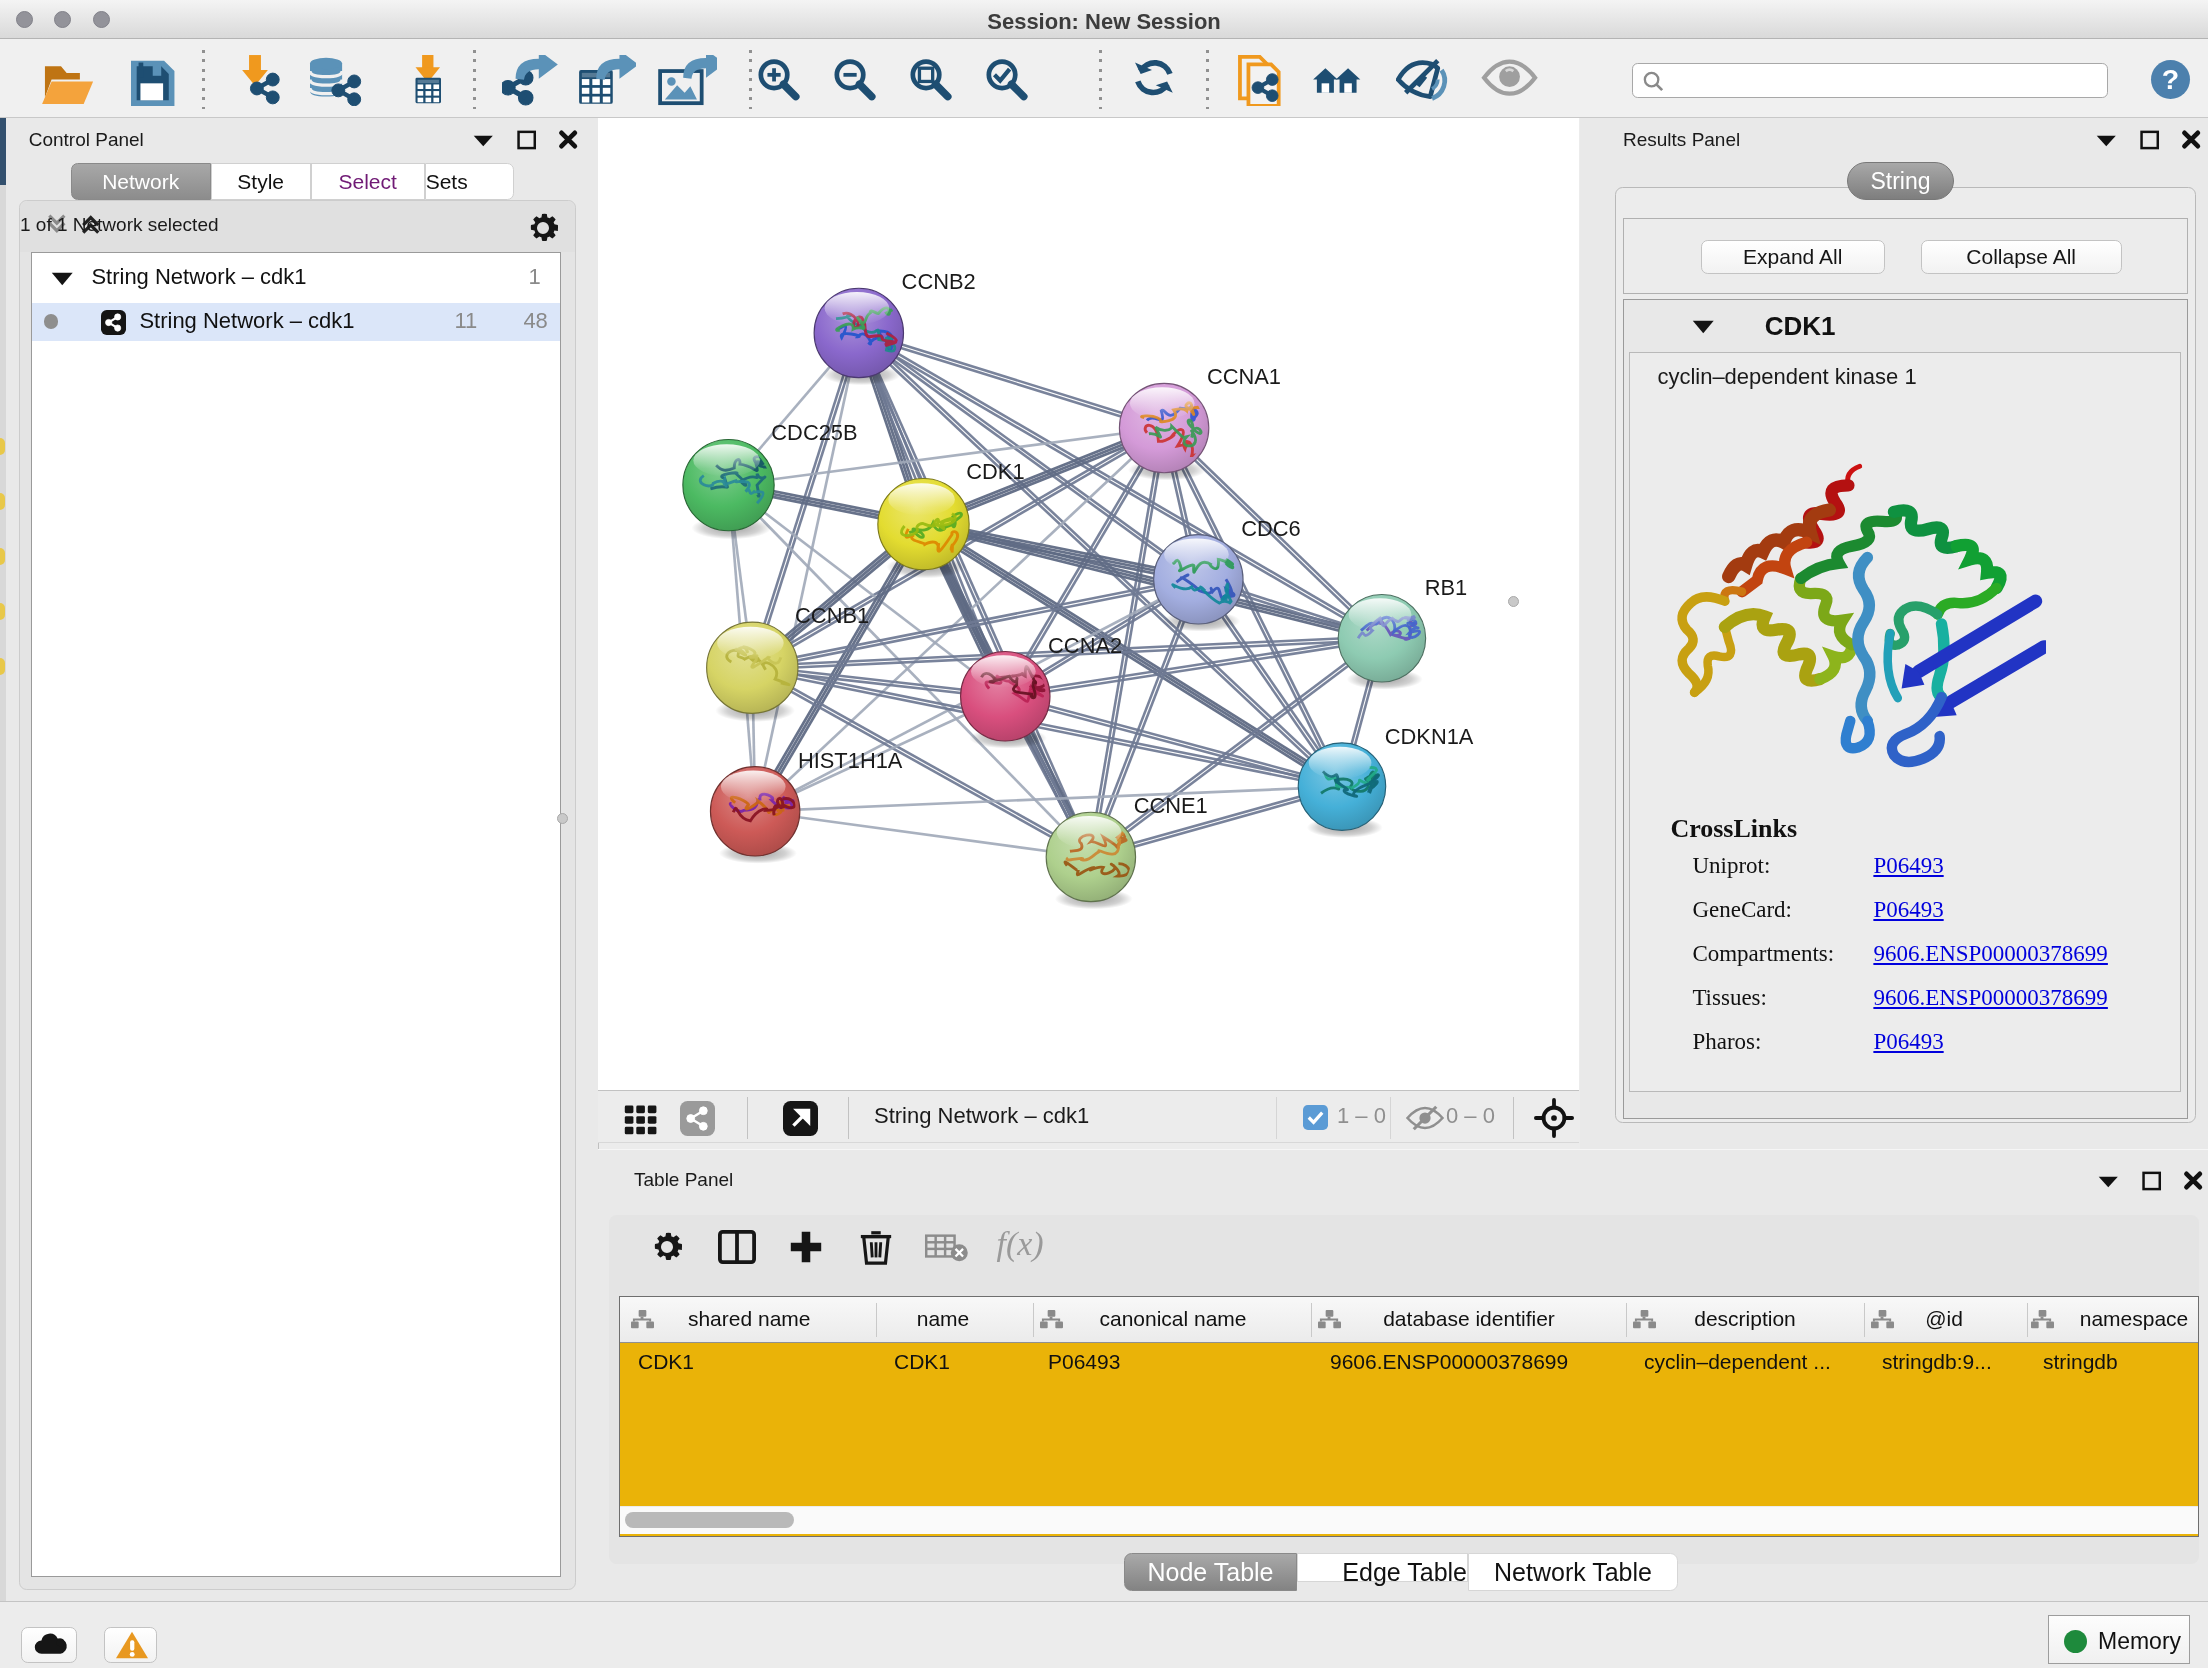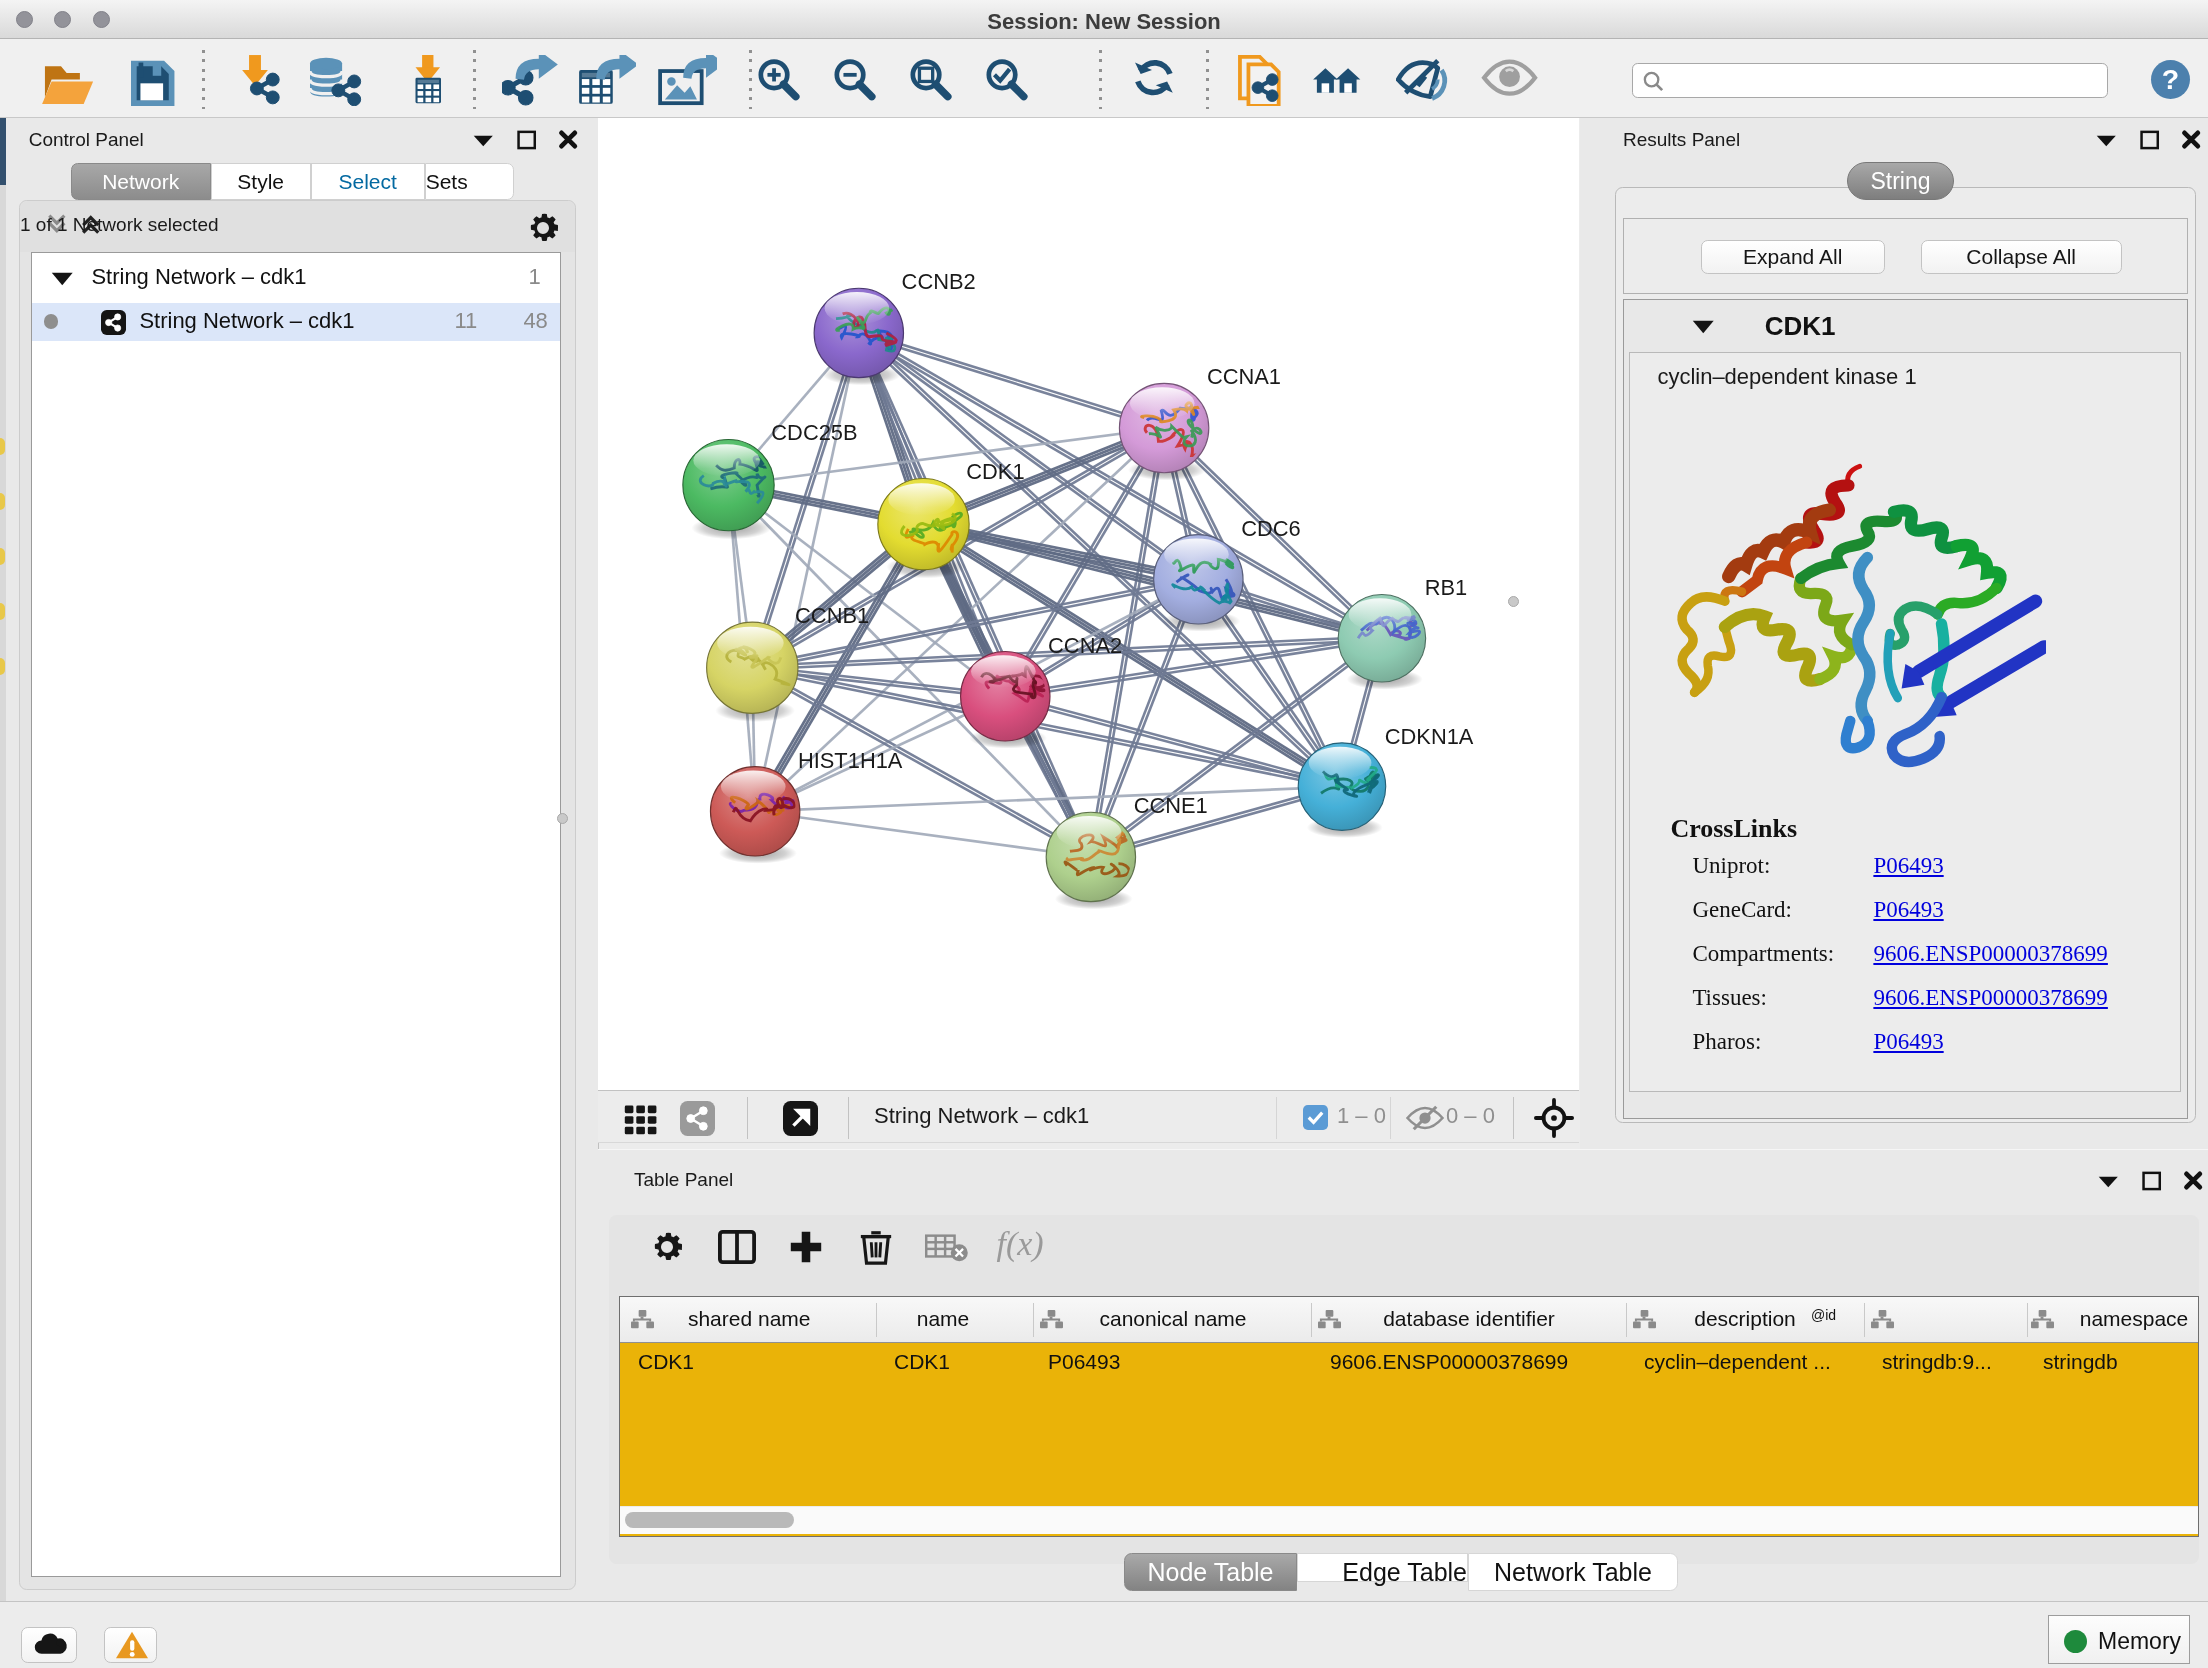--- a/index.html
+++ b/index.html
@@ -228,21 +228,21 @@
   <div class="abs" style="left:23px;top:11.4px;font-size:19px;color:#1a1a1a">Control Panel</div>
   <svg width="124" height="23" viewBox="0 0 130 24" style="position:absolute;left:462px;top:9.5px">
     <path d="M6 8 L26 8 L16 19 Z" fill="#111"></path>
     <rect x="53" y="4" width="17" height="17" fill="none" stroke="#111" stroke-width="2.6"></rect>
     <path d="M98 5 L112 19 M112 5 L98 19" stroke="#111" stroke-width="5" stroke-linecap="round"></path>
   </svg>
 
   <div class="abs" style="left:65px;top:45px;width:443px;height:37px;font-size:21px;">
     <div class="abs" style="left:0;top:0;width:140px;height:37px;background:linear-gradient(#a8a8a8,#8c8c8c);border:1px solid #8a8a8a;border-radius:6.7px 0 0 6.7px;color:#fff;text-align:center;line-height:35px;">Network</div>
     <div class="abs" style="left:140px;top:0;width:100px;height:37px;background:#fff;border:1px solid #d0d0d0;text-align:center;line-height:35px;color:#111">Style</div>
-    <div class="abs" style="left:240px;top:0;width:114px;height:37px;background:#fff;border:1px solid #d0d0d0;text-align:center;line-height:35px;color:#0369a1">Select</div>
+    <div class="abs" style="left:240px;top:0;width:114px;height:37px;background:#fff;border:1px solid #d0d0d0;text-align:center;line-height:35px;color:#701a75">Select</div>
     <div class="abs" style="left:354px;top:0;width:89px;height:37px;background:#fff;border:1px solid #d0d0d0;border-radius:0 6.7px 6.7px 0;line-height:35px;color:#111">Sets</div>
   </div>
 
   <div class="abs" style="left:13.3px;top:82px;width:557px;height:1390px;background:#e4e4e4;border:1px solid #cccccc;border-radius:7.6px;">
 
     <div class="abs" style="left:0;top:0;width:555px;height:51px;background:#e0e0e0;border-radius:7.6px 7.6px 0 0;">
       <svg width="67" height="32" viewBox="0 0 70 34" style="position:absolute;left:25px;top:8.6px">
         <path d="M4 6 L12 14 L20 6 M4 14 L12 22 L20 14" fill="none" stroke="#8a8a8a" stroke-width="3.4"></path>
         <path d="M40 16 L48 8 L56 16 M40 24 L48 16 L56 24" fill="none" stroke="#222" stroke-width="3.4"></path>
       </svg>
@@ -826,21 +826,21 @@
           </svg>
           <div class="abs" style="left:992px;top:9.5px;width:266px;text-align:center;font-size:21px;color:#111">description</div>
           <svg width="25" height="23" viewBox="0 0 26 24" style="position:absolute;left:1250px;top:10.5px">
             <g fill="#8a8a8a">
               <rect x="9" y="2" width="8" height="7" rx="1"></rect>
               <rect x="1" y="14" width="8" height="7" rx="1"></rect>
               <rect x="17" y="14" width="8" height="7" rx="1"></rect>
               <path d="M12 9 L12 12 L4 12 L4 14 M12 12 L21 12 L21 14 M13 9 L13 12" fill="none" stroke="#8a8a8a" stroke-width="2"></path>
             </g>
           </svg>
-          <div class="abs" style="left:1191px;top:9.5px;width:266px;font-size:14px;color:#111">@id</div>
+          <div class="abs" style="left:1191px;top:9.5px;width:266px;text-align:center;font-size:21px;color:#111">@id</div>
           <svg width="25" height="23" viewBox="0 0 26 24" style="position:absolute;left:1410px;top:10.5px">
             <g fill="#8a8a8a">
               <rect x="9" y="2" width="8" height="7" rx="1"></rect>
               <rect x="1" y="14" width="8" height="7" rx="1"></rect>
               <rect x="17" y="14" width="8" height="7" rx="1"></rect>
               <path d="M12 9 L12 12 L4 12 L4 14 M12 12 L21 12 L21 14 M13 9 L13 12" fill="none" stroke="#8a8a8a" stroke-width="2"></path>
             </g>
           </svg>
           <div class="abs" style="left:1381px;top:9.5px;width:266px;text-align:center;font-size:21px;color:#111">namespace</div>
       </div>

